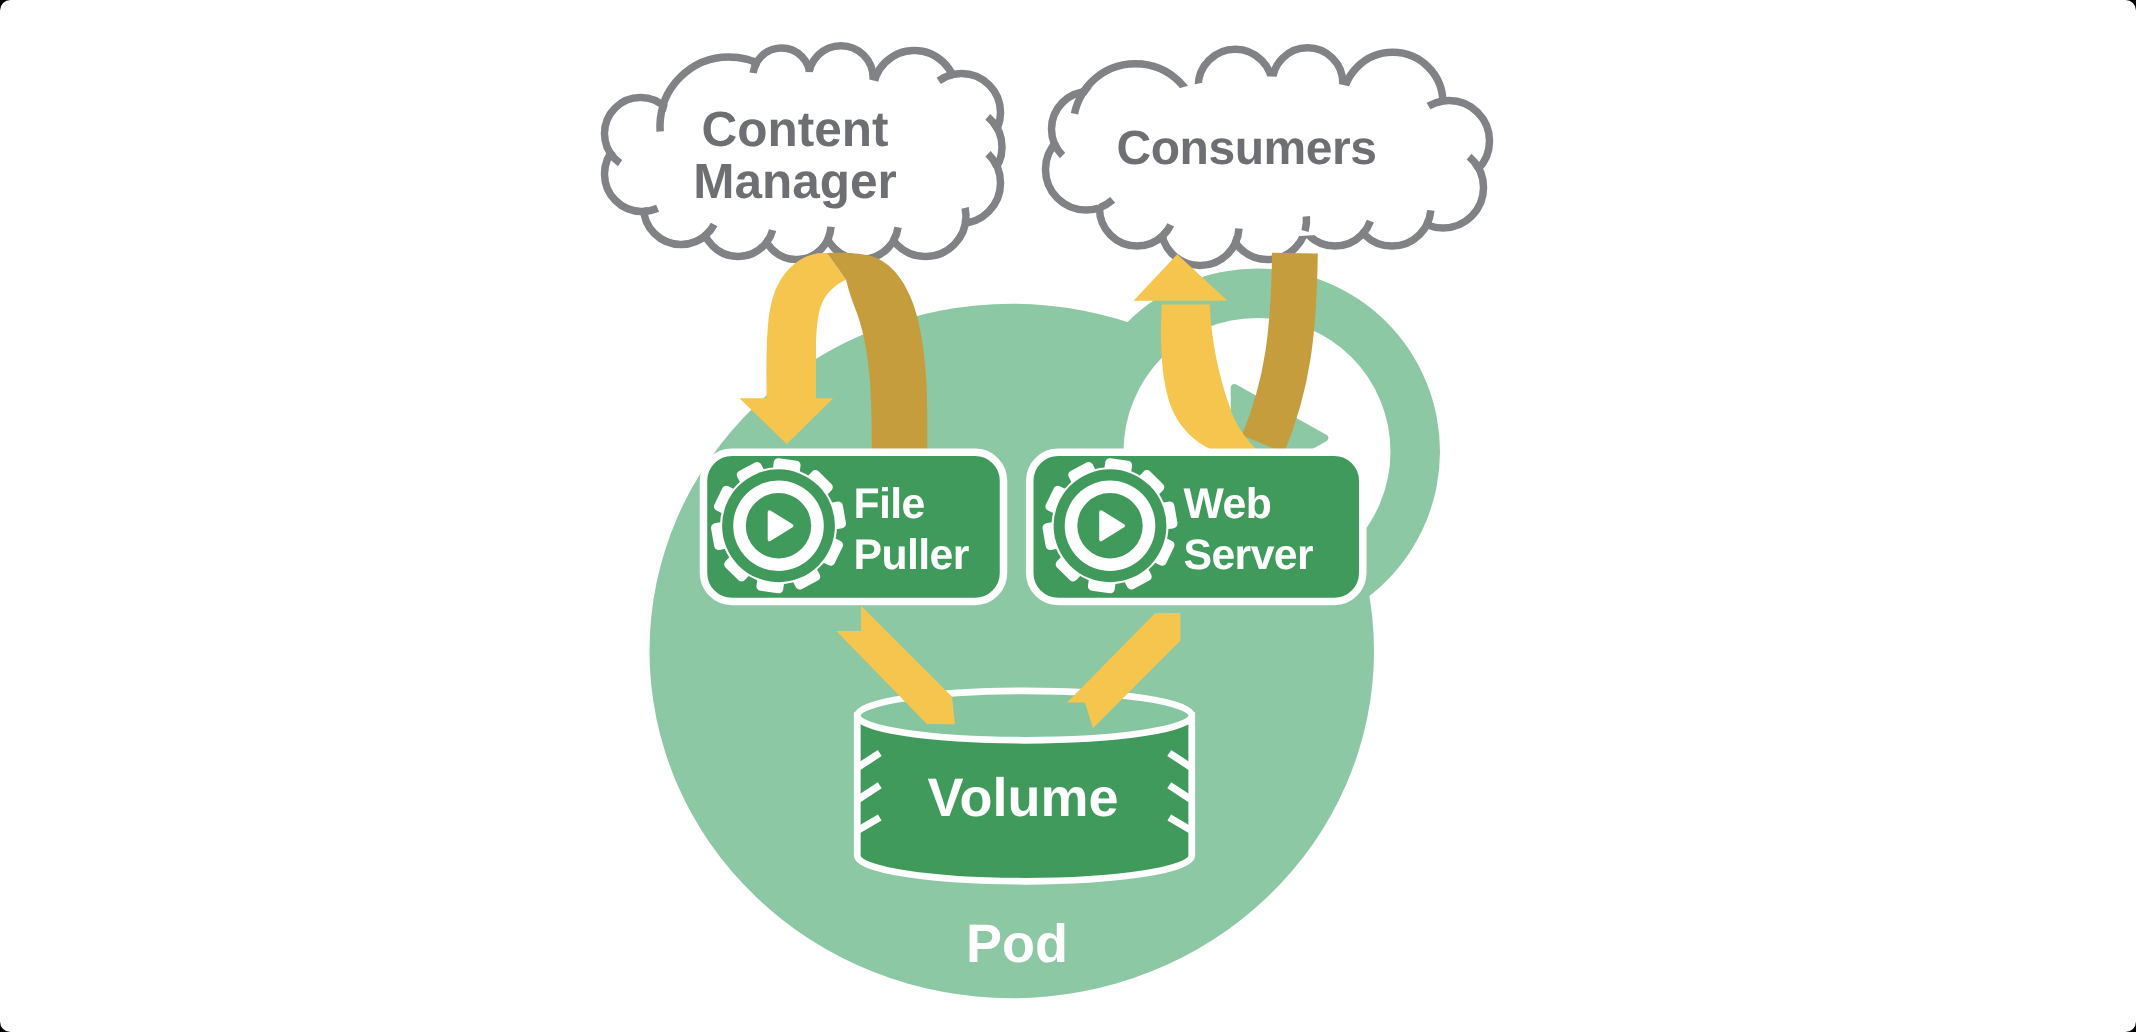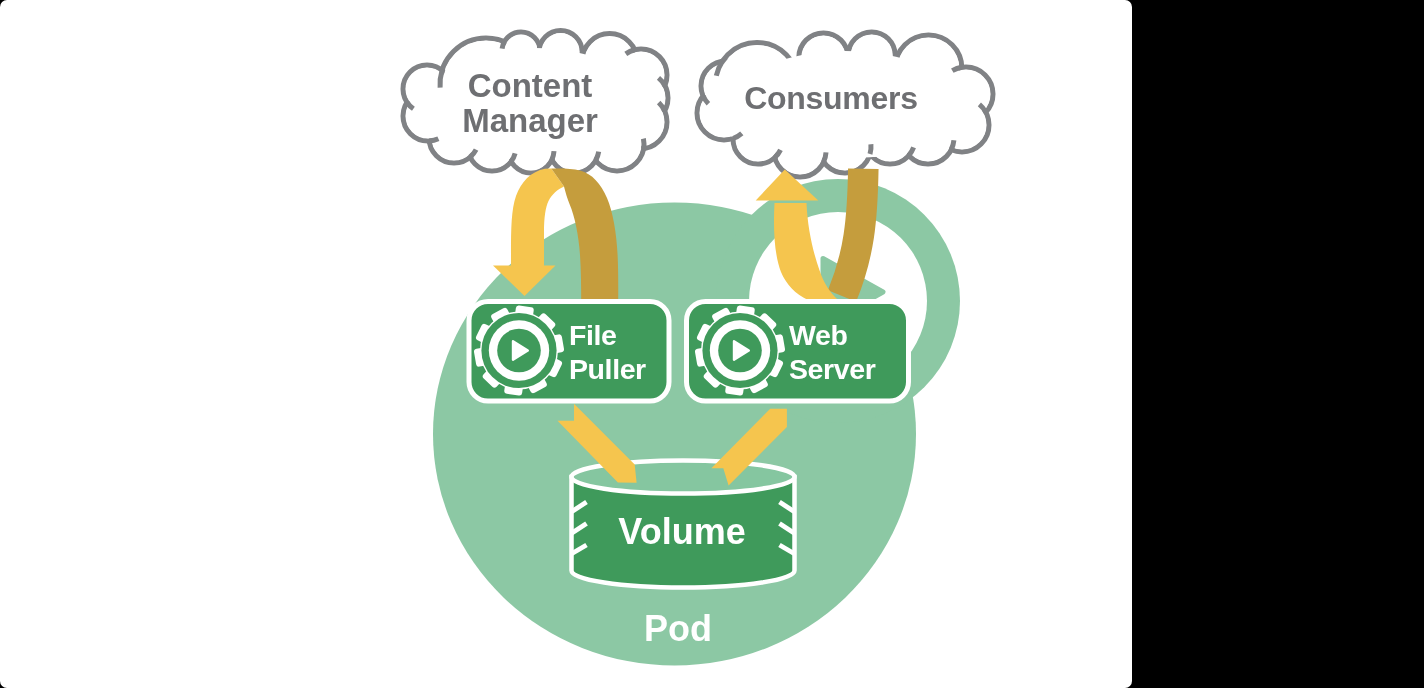--- a/index.html
+++ b/index.html
@@ -1,14 +1,14 @@
 <!DOCTYPE html>
 <html><head><meta charset="utf-8"><style>
 html,body{margin:0;padding:0;background:#000;}
-.page{width:1132px;height:688px;background:#fff;border-radius:7px;overflow:hidden;}
+.page{width:1424px;height:688px;background:#fff;border-radius:7px;overflow:hidden;}
 </style></head><body>
 <div class="page">
 <svg width="1424" height="688" viewBox="0 0 1424 688" font-family="Liberation Sans, sans-serif">
 <ellipse cx="674.5" cy="434" rx="241.5" ry="231.5" fill="#8CC8A4"></ellipse>
 <circle cx="838" cy="301" r="122" fill="#8CC8A4"></circle>
 <circle cx="838" cy="301" r="89" fill="#fff"></circle>
 <path d="M 823 258.5 L 883 292 L 823 325.5 Z" fill="#8CC8A4" stroke="#8CC8A4" stroke-width="5" stroke-linejoin="round"></path>
 <circle cx="486" cy="84" r="46" fill="#fff" stroke="#808285" stroke-width="5"></circle>
 <circle cx="521" cy="51" r="19" fill="#fff" stroke="#808285" stroke-width="5"></circle>
 <circle cx="560.6" cy="52" r="21.5" fill="#fff" stroke="#808285" stroke-width="5"></circle>

